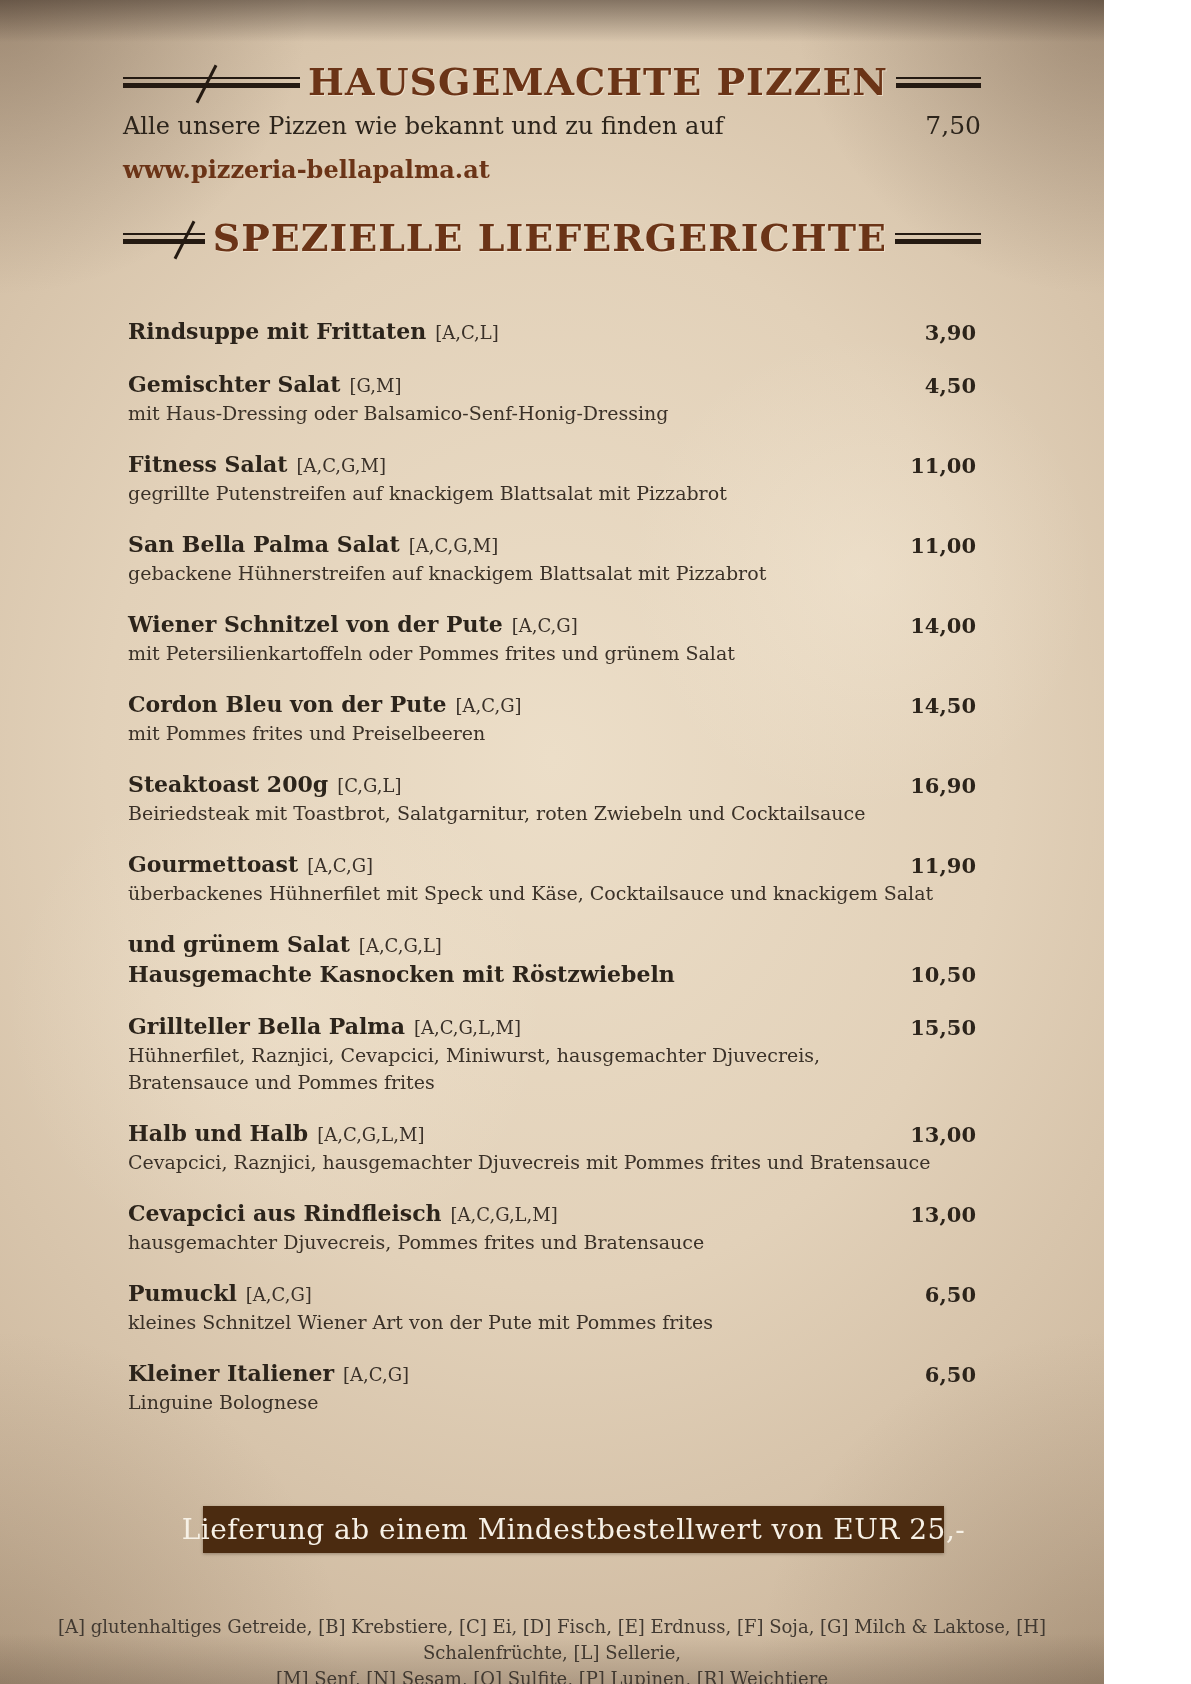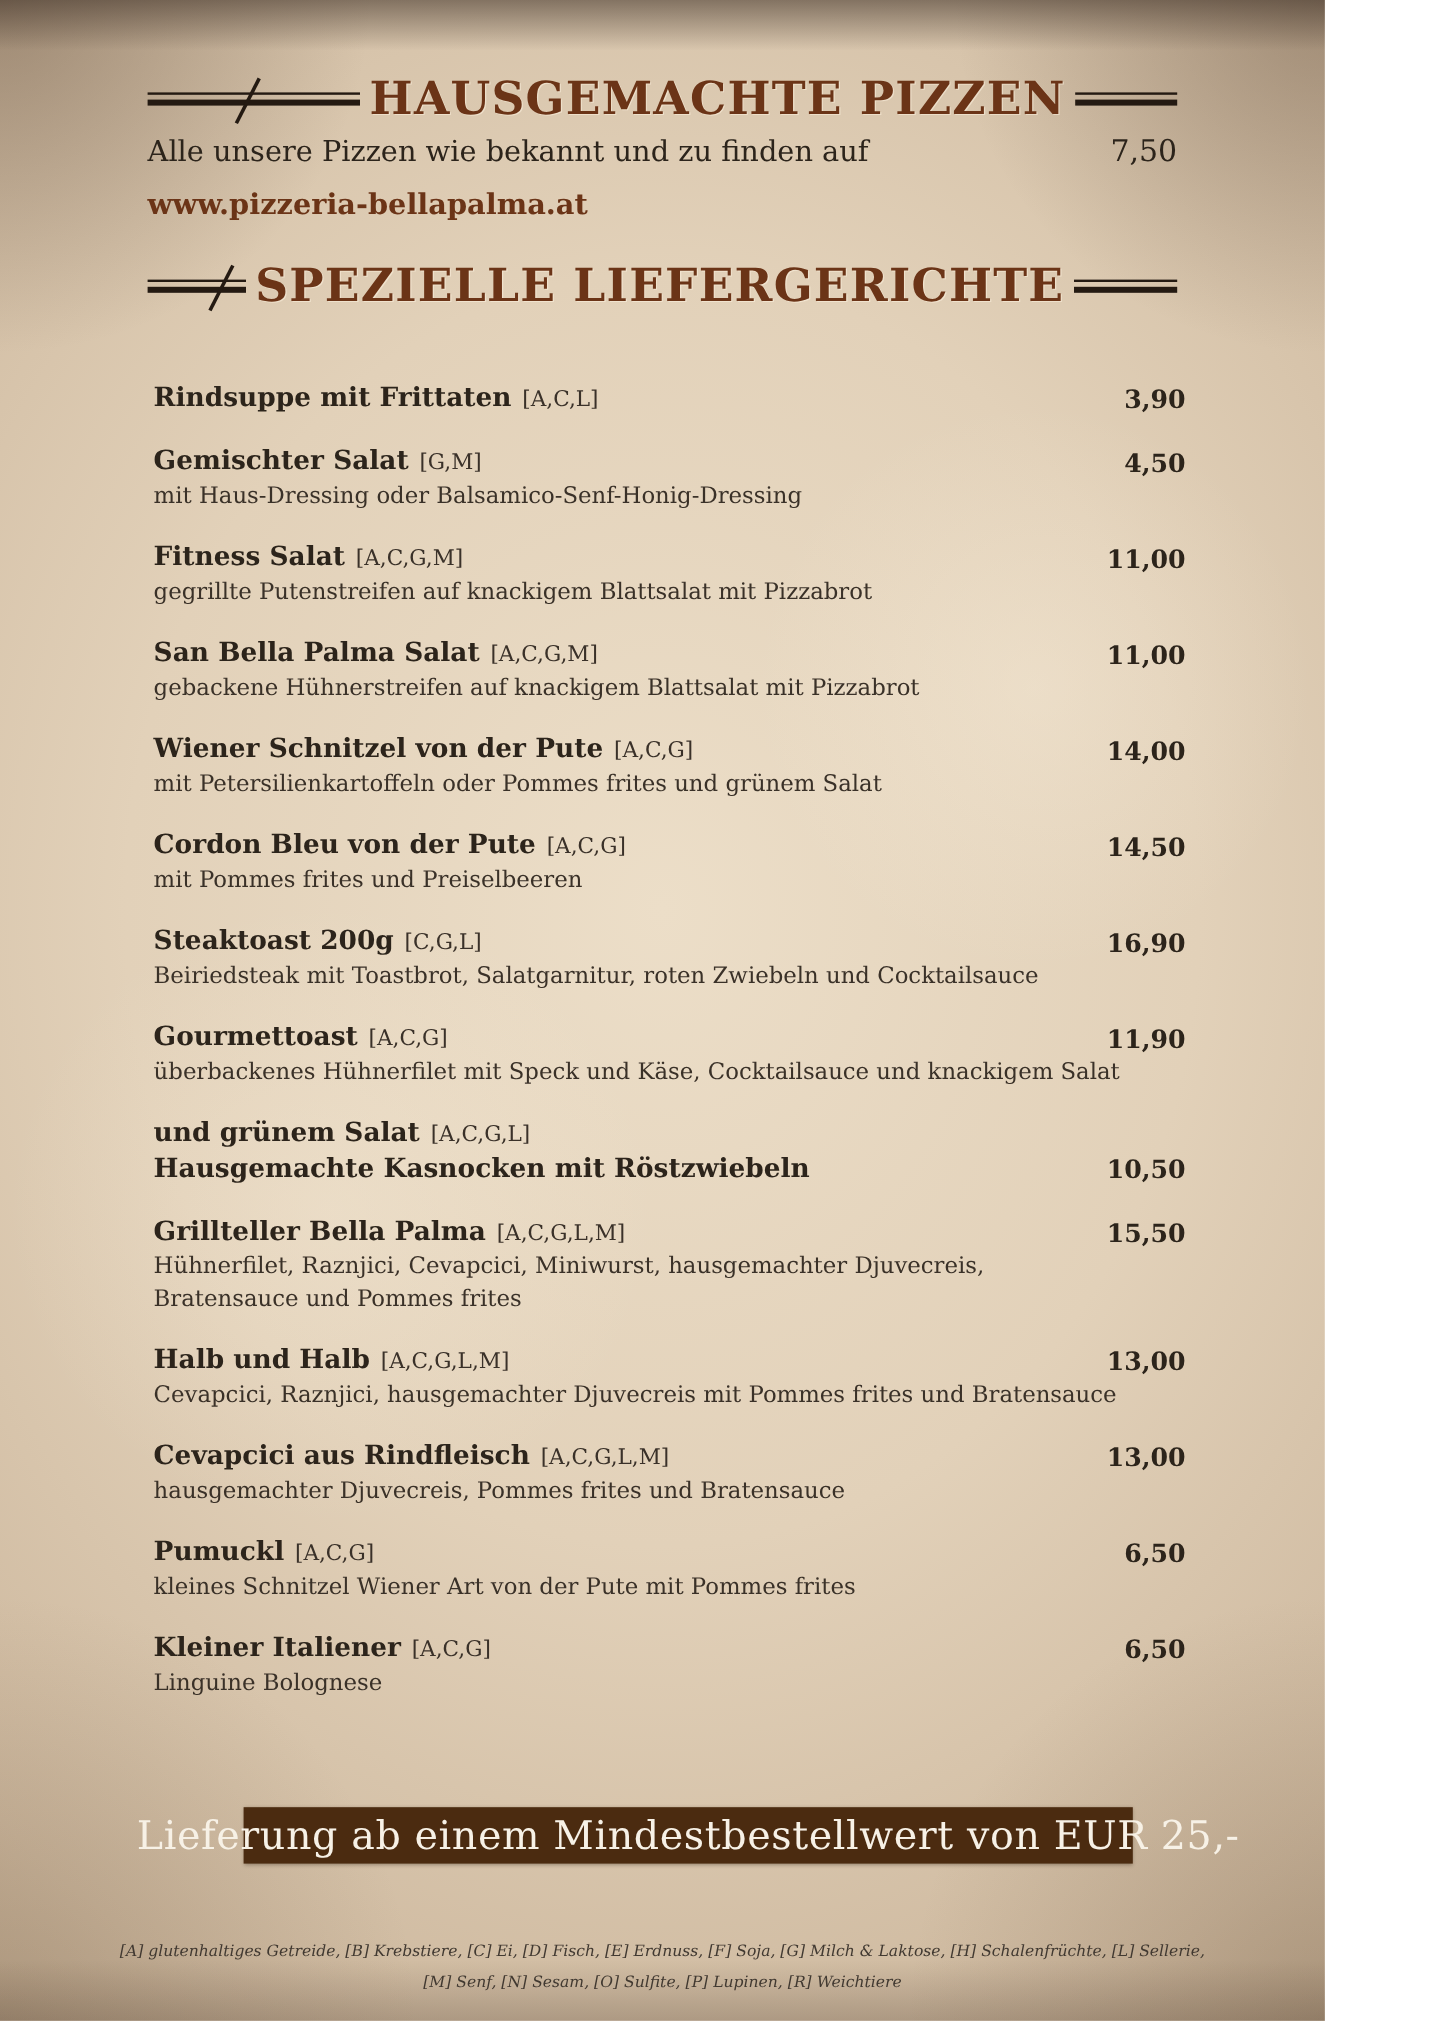--- a/index.html
+++ b/index.html
@@ -44,39 +44,39 @@
   #header2 .rule-left{width:130px;}
   #header2 .rule-right{width:137px;}
   #header2 .slash{left:60px;}
   
   .intro{position:absolute;top:110px;left:123px;right:123px;display:flex;align-items:flex-start;}
   .intro-text{flex:1;}
   .intro-line1{font-size:24px;line-height:32px;color:#2c241b;}
   .intro-line2{font-size:24px;line-height:32px;font-weight:bold;color:#6b3417;margin-top:12px;}
   .intro-price{font-size:25px;line-height:32px;color:#2c241b;}
   
-  .menu{position:absolute;top:317px;left:128px;right:116px;}
+  .menu{position:absolute;top:317px;left:128px;right:128px;}
   .item{margin-bottom:23px;}
   .item-head{display:flex;align-items:flex-end;}
   .item-title{flex:1;}
   .name-line{font-size:22px;line-height:28px;color:#2c241b;}
   .item-name{font-weight:bold;}
   .item-codes{font-size:18px;font-weight:normal;color:#3a3129;margin-left:9px;}
   .item-price{font-size:21px;line-height:28px;color:#2c241b;white-space:nowrap;font-weight:bold;}
   .item-desc{font-size:19px;line-height:27px;color:#3a3128;}
   
   .banner{
     position:absolute;top:1506px;left:203px;width:741px;height:47px;
     background:#4b2b10;display:flex;align-items:center;justify-content:center;
     box-shadow:0 1px 3px rgba(40,25,12,0.35);
   }
-  .banner-text{font-size:33px;color:#f7f1e6;letter-spacing:0.5px;white-space:nowrap;}
+  .banner-text{font-size:28px;color:#f7f1e6;letter-spacing:0.5px;white-space:nowrap;}
   
   .footer{position:absolute;top:1614px;left:0;right:0;text-align:center;}
-  .footer div{font-size:13px;line-height:26px;color:#413931;font-style:italic;}
+  .footer div{font-size:18px;line-height:26px;color:#413931;}
 </style>
 </head>
 <body>
 
 <div class="page">
 
   <div class="header-rule" id="header1">
     <div class="rule rule-left">
       <div class="slash"></div>
     </div>

